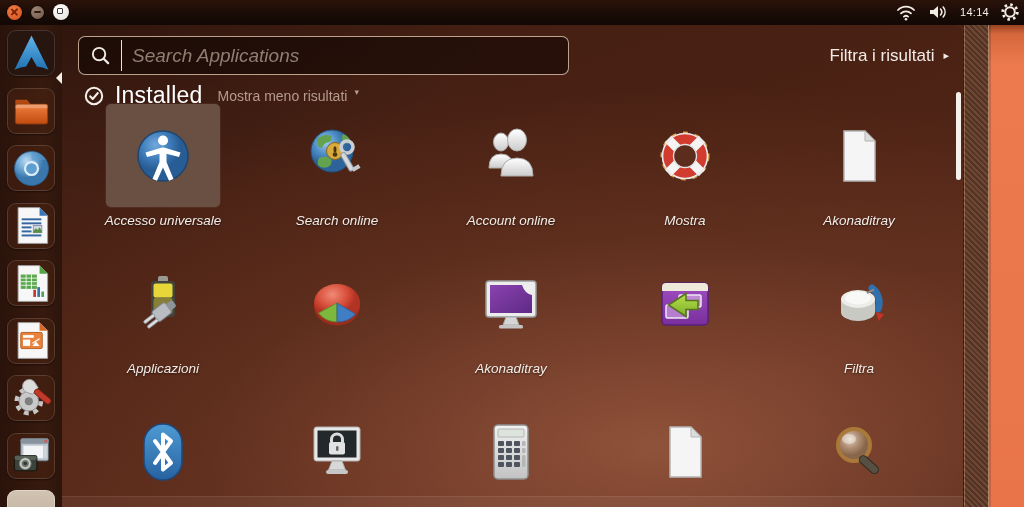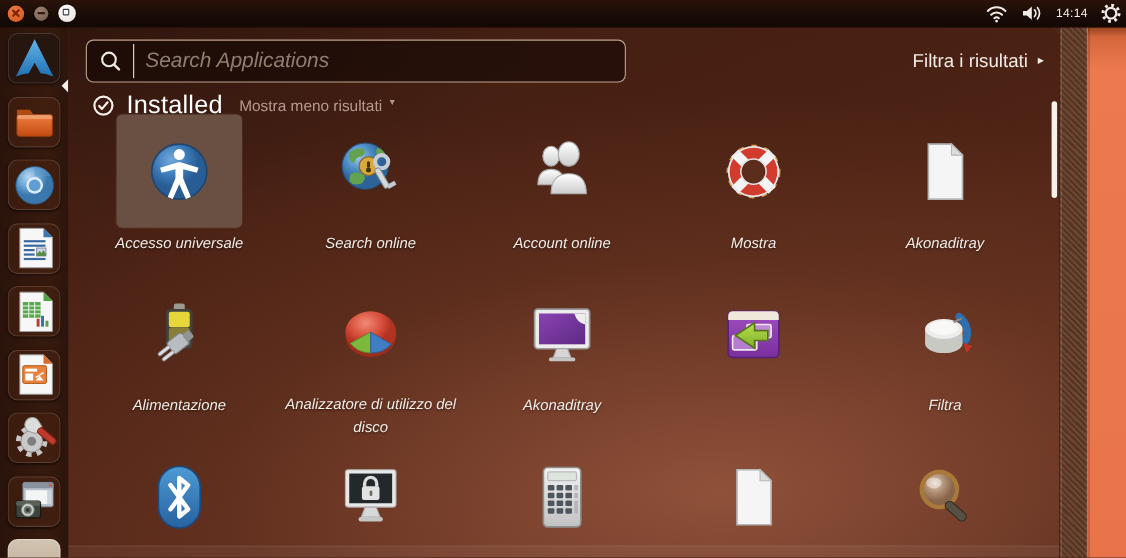--- a/index.html
+++ b/index.html
@@ -414,41 +414,40 @@
               <rect x="22.5" y="26" width="19" height="16" rx="2" fill="#cbbb30" opacity=".5"></rect>
               <g transform="rotate(-38 30 40)">
                 <rect x="22" y="34" width="17" height="13" rx="3" fill="#b9bdc1" stroke="#7e8286"></rect>
                 <rect x="10" y="36.5" width="13" height="3.2" rx="1.6" fill="#dadddf" stroke="#8a8e92" stroke-width=".8"></rect>
                 <rect x="10" y="42.5" width="13" height="3.2" rx="1.6" fill="#dadddf" stroke="#8a8e92" stroke-width=".8"></rect>
                 <rect x="38" y="37" width="8" height="8" rx="2" fill="#8f9498"></rect>
               </g>
             </svg>
           </span>
         </div>
-        <div class="app-label">Alimentazione</div>
+        <div class="app-label">Applicazioni</div>
       </div>
       <div class="cell">
         <div class="tile">
           <span>
             <svg viewBox="0 0 64 64">
               <defs>
                 <radialGradient id="g_21" cx="40%" cy="28%">
                   <stop offset="0" stop-color="#f08a76"></stop>
                   <stop offset=".7" stop-color="#d44a36"></stop>
                   <stop offset="1" stop-color="#b23324"></stop>
                 </radialGradient>
               </defs>
               <ellipse cx="32" cy="34.5" rx="23" ry="19" fill="#9c2c1e"></ellipse>
               <ellipse cx="32" cy="31" rx="23" ry="19" fill="url(#g_21)"></ellipse>
               <path d="M32 31 L32 50 A23 19 0 0 1 13.5 41 Z" fill="#7cb83e" stroke="#5a8c2a" stroke-width=".8"></path>
               <path d="M32 31 L50.6 42 A23 19 0 0 1 32 50 Z" fill="#3f7ec2" stroke="#2c5f96" stroke-width=".8"></path>
             </svg>
           </span>
         </div>
-        <div class="app-label">Analizzatore di utilizzo del disco</div>
       </div>
       <div class="cell">
         <div class="tile">
           <span>
             <svg viewBox="0 0 64 64">
               <defs>
                 <linearGradient id="g_22" x1="0" y1="0" x2="1" y2="1">
                   <stop offset="0" stop-color="#8a42b0"></stop>
                   <stop offset="1" stop-color="#5e2a86"></stop>
                 </linearGradient>

